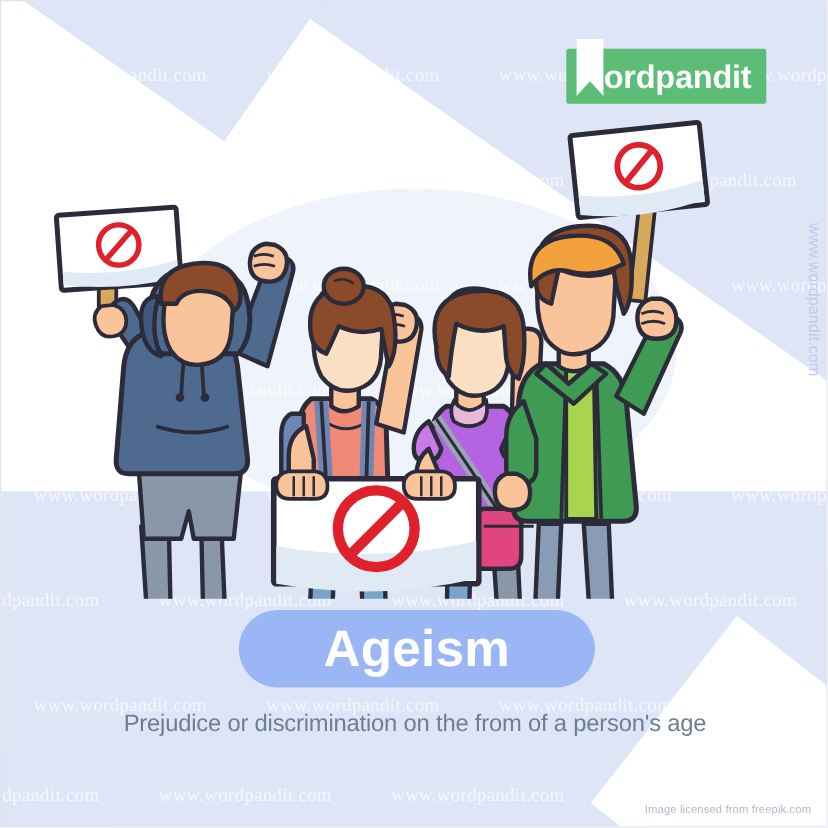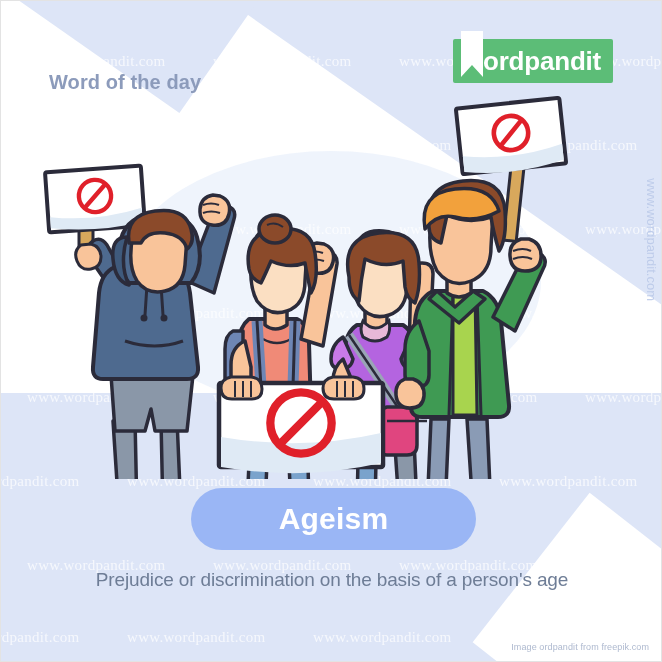--- a/index.html
+++ b/index.html
@@ -169,21 +169,21 @@
     top: 487px;
     width: 285px;
     height: 62px;
     background: #9ab6f5;
     border-radius: 31px;
     display: flex;
     align-items: center;
     justify-content: center;
   }
   .word-text {
-    font-size: 30px;
+    font-size: 41px;
     font-weight: bold;
     color: #ffffff;
     letter-spacing: .2px;
   }
 
   
   .definition {
     position: absolute;
     left: 0;
     top: 568px;
@@ -252,21 +252,20 @@
     <span class="wm" style="left:398px; top:556px;">www.wordpandit.com</span>
     <span class="wm" style="left:584px; top:556px;">www.wordpandit.com</span>
 
     <span class="wm" style="left:-60px; top:628px;">www.wordpandit.com</span>
     <span class="wm" style="left:126px; top:628px;">www.wordpandit.com</span>
     <span class="wm" style="left:312px; top:628px;">www.wordpandit.com</span>
   </div>
 
   <span class="wm-side">www.wordpandit.com</span>
 
-  <div class="head-sub">Word of the day</div>
 
   <div class="logo">
     <div class="logo-bookmark"></div>
     <div class="logo-text">ordpandit</div>
   </div>
 
   <div class="illus">
     <svg width="662" height="390" viewBox="0 0 662 390" xmlns="http://www.w3.org/2000/svg">
       <defs>
         <g id="prohib">
@@ -444,17 +443,17 @@
         <path d="M332 288 q-10 2 -10 11 q0 11 11 11 l20 0 q10 0 10 -10 q0 -11 -11 -12 z" fill="#f9c49a" stroke="#2b2b3a" stroke-width="3"></path>
         <path d="M336 292 l0 16 M344 292 l0 16 M352 292 l0 16" stroke="#2b2b3a" stroke-width="2" fill="none"></path>
       </g>
     </svg>
   </div>
 
   <div class="word-pill">
     <span class="word-text">Ageism</span>
   </div>
 
-  <div class="definition">Prejudice or discrimination on the basis of a person's age</div>
-
-  <div class="credit">Image ordpandit from freepik.com</div>
+  <div class="definition">Prejudice or discrimination on the from of a person's age</div>
+
+  <div class="credit">Image licensed from freepik.com</div>
 
 </div>
 
 </body></html>

